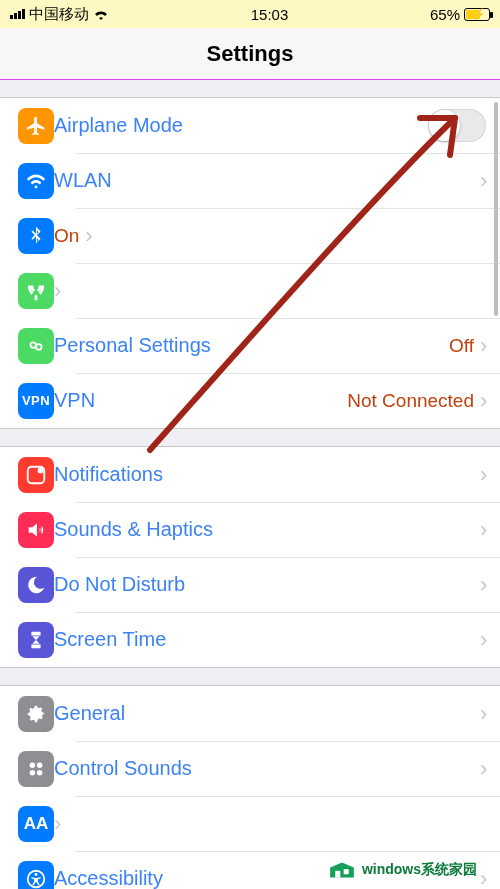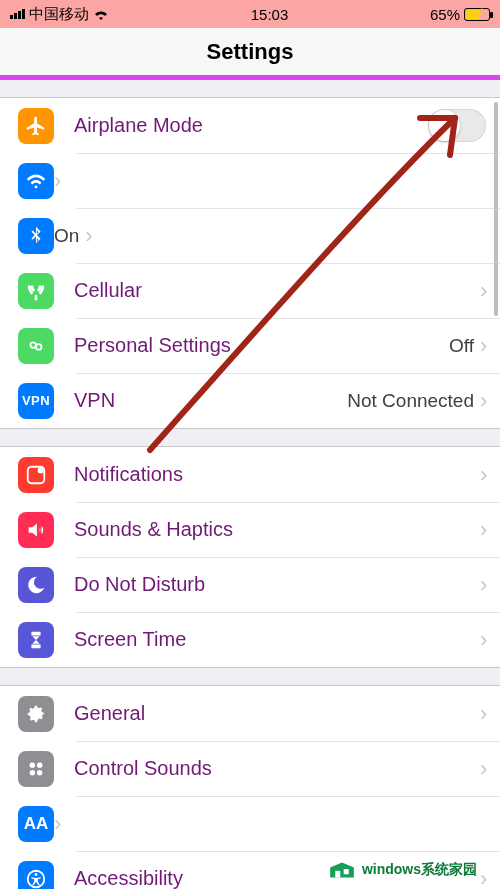--- a/index.html
+++ b/index.html
@@ -1,48 +1,48 @@
 <!DOCTYPE html>
 <html><head>
 <meta charset="utf-8">
 <style>
   * { box-sizing: border-box; margin: 0; padding: 0; }
   html, body { width: 500px; height: 889px; background: #efeff4; font-family: -apple-system, "Helvetica Neue", Arial, sans-serif; overflow: hidden; color: #000; }
   .screen { width: 500px; height: 889px; background: #efeff4; position: relative; }
 
   
-  .status-bar { height: 28px; display: flex; align-items: center; justify-content: space-between; padding: 0 10px; font-size: 15px; color: #000; background: #fca5a5; }
+  .status-bar { height: 28px; display: flex; align-items: center; justify-content: space-between; padding: 0 10px; font-size: 15px; color: #000; background: #fef9c3; }
   .status-left { display: flex; align-items: center; gap: 4px; }
   .status-right { display: flex; align-items: center; gap: 4px; }
   .signal-bars { display: inline-flex; align-items: flex-end; gap: 1px; }
   .signal-bars span { width: 3px; background: #000; display: inline-block; }
   .signal-bars span:nth-child(1){height:4px;} .signal-bars span:nth-child(2){height:6px;}
   .signal-bars span:nth-child(3){height:8px;} .signal-bars span:nth-child(4){height:10px;}
   .wifi-glyph { font-size: 15px; }
   .battery { width: 26px; height: 13px; border: 1.3px solid #000; border-radius: 3px; position: relative; display: inline-block; }
   .battery::after { content:""; position:absolute; right:-4px; top:3px; width:2.5px; height:6px; background:#000; border-radius:1px; }
   .battery-fill { position:absolute; left:1px; top:1px; bottom:1px; width:60%; background:#ffcf0f; border-radius:1px; }
   .battery-bolt { position:absolute; left:7px; top:-1px; font-size:11px; color:#000; }
 
   
-  .header { height: 52px; background: #f7f7f7; display:flex; align-items:center; justify-content:center; border-bottom:5px solid #d946ef; }
+  .header { height: 52px; background: #f7f7f7; display:flex; align-items:center; justify-content:center; border-bottom:1px solid #d946ef; }
   .header-title { font-size: 22px; font-weight: 700; }
 
   
   .group { margin-top: 17px; background:#fff; }
   .group:first-of-type { margin-top: 14px; }
   .row { display:flex; align-items:center; height:55px; padding-left:18px; position:relative; }
   .row + .row::before { content:""; position:absolute; top:0; left:76px; right:0; height:1px; background:#e3e3e6; }
   .group::before { content:""; display:block; height:1px; background:#c8c7cc; }
   .group::after  { content:""; display:block; height:1px; background:#c8c7cc; }
 
   .icon { width:36px; height:36px; border-radius:8px; display:flex; align-items:center; justify-content:center; flex:0 0 36px; }
   .icon svg { width:22px; height:22px; }
-  .label { flex:1; font-size:20px; padding-left:20px; color:#701a75; }
-  .value { font-size:19px; color:#404040; padding-right:6px; }
+  .label { flex:1; font-size:20px; color:#3b82f6; }
+  .value { font-size:19px; color:#c2410c; padding-right:6px; }
   .chevron { width:20px; color:#c7c7cc; font-size:22px; padding-right:14px; text-align:right; }
 
   .switch { width:58px; height:33px; background:#e9e9ea; border-radius:17px; position:relative; margin-right:14px; box-shadow: inset 0 0 0 1px #d8d8dc; }
   .switch-knob { width:31px; height:31px; background:#fff; border-radius:50%; position:absolute; left:1px; top:1px; box-shadow:0 1px 3px rgba(0,0,0,.25); }
 
   
   .bg-orange{background:#ff9500;} .bg-blue{background:#007aff;} .bg-bt{background:#007aff;}
   .bg-green{background:#4cd964;} .bg-vpn{background:#007aff;}
   .bg-red{background:#ff3b30;} .bg-redpink{background:#ff2d55;} .bg-indigo{background:#5856d6;}
   .bg-gray{background:#8e8e93;} .bg-aa{background:#007aff;}
@@ -107,40 +107,40 @@
           <div class="switch-knob"></div>
         </div>
     </div>
 
     <div class="row">
       <div class="icon bg-blue">
         <svg viewBox="0 0 24 24">
             <path fill="#fff" d="M12 20c-.8 0-1.5-.7-1.5-1.5S11.2 17 12 17s1.5.7 1.5 1.5S12.8 20 12 20zm-4-4.2l-2-2C8 11.8 10 11 12 11s4 .8 6 2.8l-2 2c-1.1-1.1-2.5-1.8-4-1.8s-2.9.7-4 1.8zM4 11.8l-2-2C5 6.8 8.4 5 12 5s7 1.8 10 4.8l-2 2C17.5 9.3 14.9 8 12 8s-5.5 1.3-8 3.8z"></path>
           </svg>
       </div>
+      <div class="label">WLAN</div>
       <div class="chevron">›</div>
     </div>
 
     <div class="row">
       <div class="icon bg-bt">
         <svg viewBox="0 0 24 24">
             <path fill="#fff" d="M12 2l5 5-4 4 4 4-5 5v-7.6L8.4 16 7 14.6 10.6 11 7 7.4 8.4 6 12 9.6V2zm1 3.4v4.2L14.6 8 13 5.4zm0 9v4.2L14.6 16 13 14.4z"></path>
           </svg>
       </div>
       <div class="value">On</div>
       <div class="chevron">›</div>
     </div>
 
     <div class="row">
       <div class="icon bg-green">
         <svg viewBox="0 0 24 24">
             <path fill="#fff" d="M6 6c0 3 1 6 3 8l-2 2C4.5 13.5 3 10 3 6h3zm12 0h3c0 4-1.5 7.5-4 10l-2-2c2-2 3-5 3-8zM9 6c0 2 .7 3.8 2 5l-2 2c-2-2-3-4.5-3-7h3zm6 0h3c0 2.5-1 5-3 7l-2-2c1.3-1.2 2-3 2-5zm-3 10c.8 0 1.5.7 1.5 1.5V22h-3v-4.5c0-.8.7-1.5 1.5-1.5z"></path>
           </svg>
       </div>
-      <div class="label">Cellular</div>
       <div class="chevron">›</div>
     </div>
 
     <div class="row">
       <div class="icon bg-green">
         <svg viewBox="0 0 24 24">
             <path fill="#fff" d="M9 7a4 4 0 1 1 0 8 4 4 0 0 1 0-8zm6 2a4 4 0 1 1 0 8 4 4 0 0 1 0-8zM9 9a2 2 0 1 0 0 4 2 2 0 0 0 0-4zm6 2a2 2 0 1 0 0 4 2 2 0 0 0 0-4z"></path>
           </svg>
       </div>
       <div class="label">Personal Settings</div>

